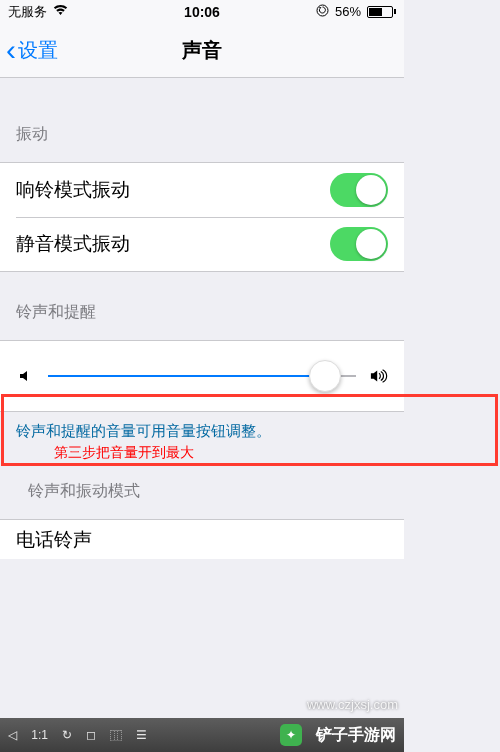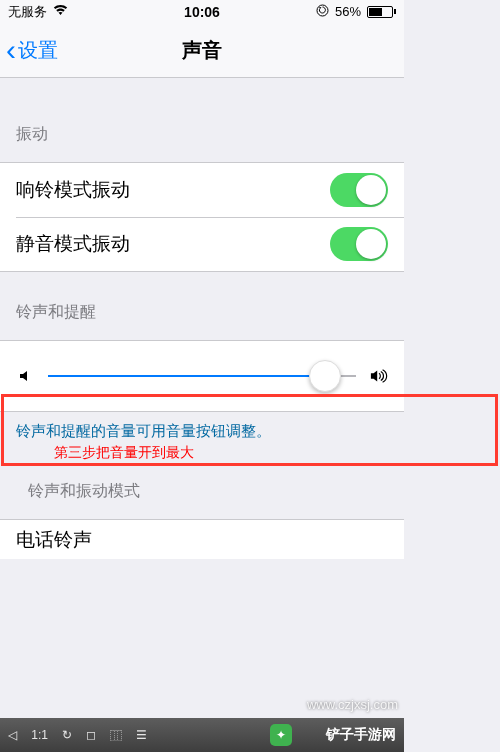--- a/index.html
+++ b/index.html
@@ -135,16 +135,16 @@
     <span>◁</span>
     <span class="tb-item">
         <span>1:1</span>
       </span>
     <span>↻</span>
     <span>◻</span>
     <span>⿲</span>
     <span>☰</span>
     <span class="tb-spacer"></span>
     <span style="display:inline-flex;align-items:center;justify-content:center;width:22px;height:22px;border-radius:5px;background:#3fb24f;color:#fff;">✦</span>
-    <span style="color:#fff;font-size:14px;font-weight:600;margin-left:20px;">铲子手游网</span>
+    <span style="color:#fff;font-size:16px;font-weight:600;">铲子手游网</span>
   </div>
 
 </div>
 
 </body></html>

